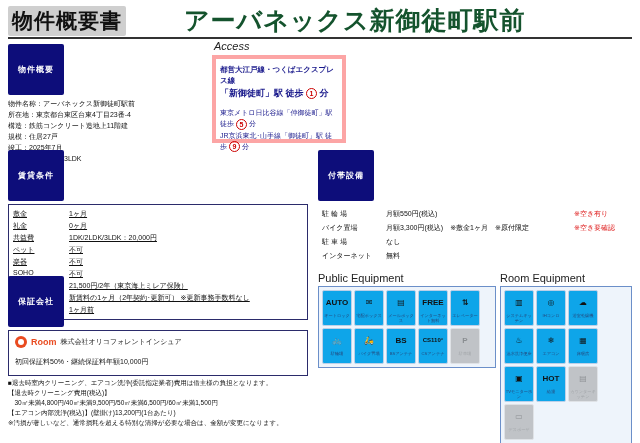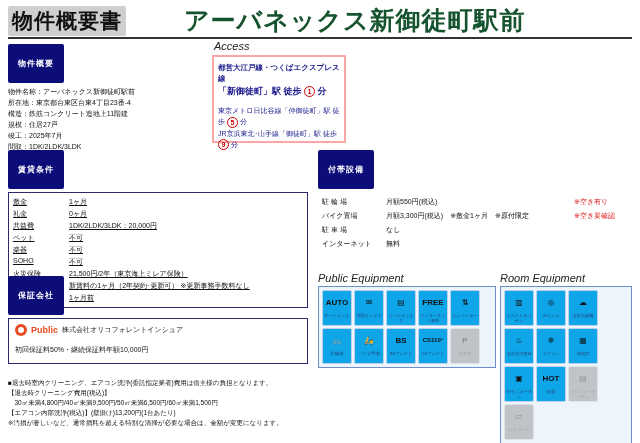--- a/index.html
+++ b/index.html
@@ -23,34 +23,34 @@
   .header-sub{
     position:absolute;left:176px;top:0px;
     font-size:25px;font-weight:bold;letter-spacing:1px;color:#14532d;
   }
   .header-rule{position:absolute;left:0;top:33px;width:624px;height:2px;background:#333;}
 
   
   .seclabel{
     display:inline-block;background:#0d0d7a;color:#fff;
     font-size:8px;font-weight:bold;letter-spacing:1px;
-    padding:14px 10px;border-radius:2px;
+    padding:20px 10px;border-radius:2px;
   }
 
   .box{position:absolute;box-sizing:border-box;}
 
   
   #overview{left:8px;top:44px;width:160px;}
   #overview .rows{margin-top:3px;line-height:11px;font-size:7px;}
   #overview .rows div{white-space:nowrap;}
 
   
   #access{left:176px;top:40px;width:170px;height:110px;padding-left:36px;}
   #access .acc-title{font-size:11px;font-style:italic;color:#222;margin-bottom:3px;padding-left:2px;}
-  #access .acc-body{border:2px solid #fca5a5;padding:5px 4px;height:88px;box-sizing:border-box;}
+  #access .acc-body{border:4px solid #fca5a5;padding:5px 4px;height:88px;box-sizing:border-box;}
   #access .l1{font-size:7.5px;line-height:11px;color:#1a1a8c;font-weight:bold;}
   #access .l2{font-size:9px;color:#1a1a8c;font-weight:bold;margin-top:1px;}
   #access .l3{font-size:7px;color:#1a1a8c;margin-top:7px;line-height:11px;}
   .redcircle{
     display:inline-block;border:1px solid #cc0000;color:#cc0000;border-radius:50%;
     width:9px;height:9px;line-height:9px;text-align:center;font-size:7px;font-weight:bold;
     vertical-align:middle;
   }
 
   
@@ -76,21 +76,21 @@
   #guarantee{left:8px;top:276px;width:300px;}
   #guarantee .tbl{margin-top:3px;border:1px solid #2b2b6b;width:300px;box-sizing:border-box;padding:5px 6px;height:46px;}
   .orico{display:flex;align-items:center;gap:4px;}
   .orico-mark{width:12px;height:12px;border-radius:50%;background:#e94b20;position:relative;}
   .orico-mark:after{content:"";position:absolute;left:3px;top:3px;width:6px;height:6px;border-radius:50%;background:#fff;}
   .orico-name{font-size:9px;font-weight:bold;color:#e94b20;}
   .orico-co{font-size:7px;color:#222;}
   #guarantee .g2{margin-top:9px;font-size:7px;}
 
   
-  .eqtitle{font-size:11px;font-style:italic;color:#222;}
+  .eqtitle{font-size:11px;color:#222;}
   #pubeq{left:318px;top:272px;width:178px;}
   #roomeq{left:500px;top:272px;width:132px;}
   .eqgrid{margin-top:2px;border:1px solid #6b8fc9;background:#eef4fb;padding:3px;display:flex;flex-wrap:wrap;gap:2px;}
   .eqcell{width:28px;height:34px;background:#0ea5e9;border:1px solid #bcd0e8;border-radius:2px;
           display:flex;flex-direction:column;align-items:center;justify-content:flex-start;overflow:hidden;}
   .eqicon{width:26px;height:22px;display:flex;align-items:center;justify-content:center;font-size:8px;font-weight:bold;}
   .eqcap{font-size:4.2px;color:#25497d;line-height:5px;text-align:center;width:100%;}
   .eqcell.off{opacity:.45;filter:grayscale(100%);}
 
   
@@ -210,21 +210,21 @@
       </tbody>
         </table>
     </div>
   </div>
 
   <div class="box" id="guarantee">
     <div class="seclabel">保証会社</div>
     <div class="tbl">
       <div class="orico">
         <span class="orico-mark"></span>
-        <span class="orico-name">Public</span>
+        <span class="orico-name">Room</span>
         <span class="orico-co">株式会社オリコフォレントインシュア</span>
       </div>
       <div class="g2">初回保証料50%・継続保証料年額10,000円</div>
     </div>
   </div>
 
   <div class="box" id="pubeq">
     <div class="eqtitle">Public Equipment</div>
     <div class="eqgrid">
       <div class="eqcell">

